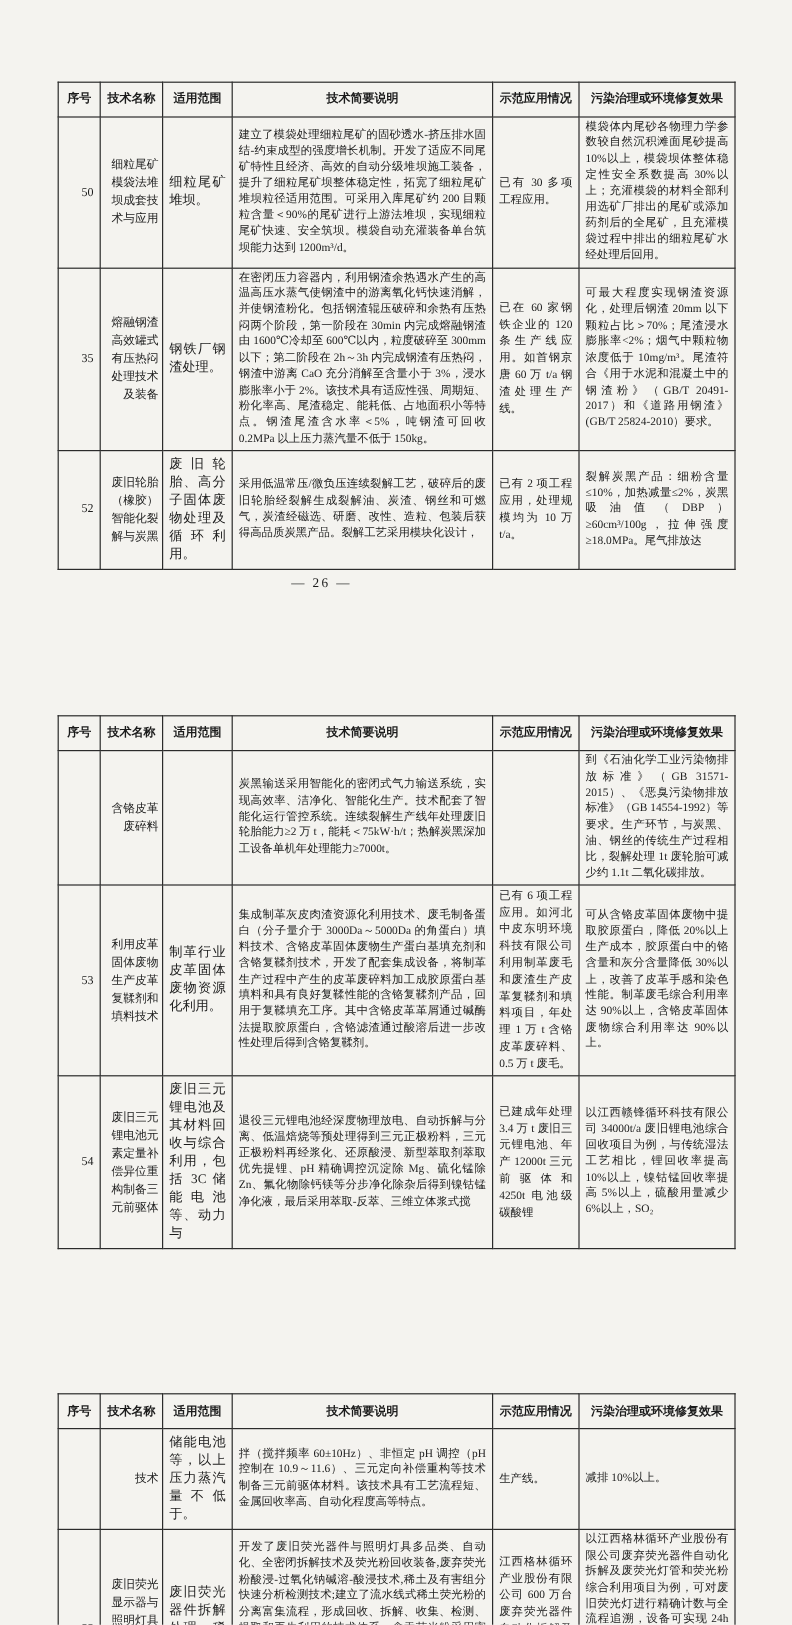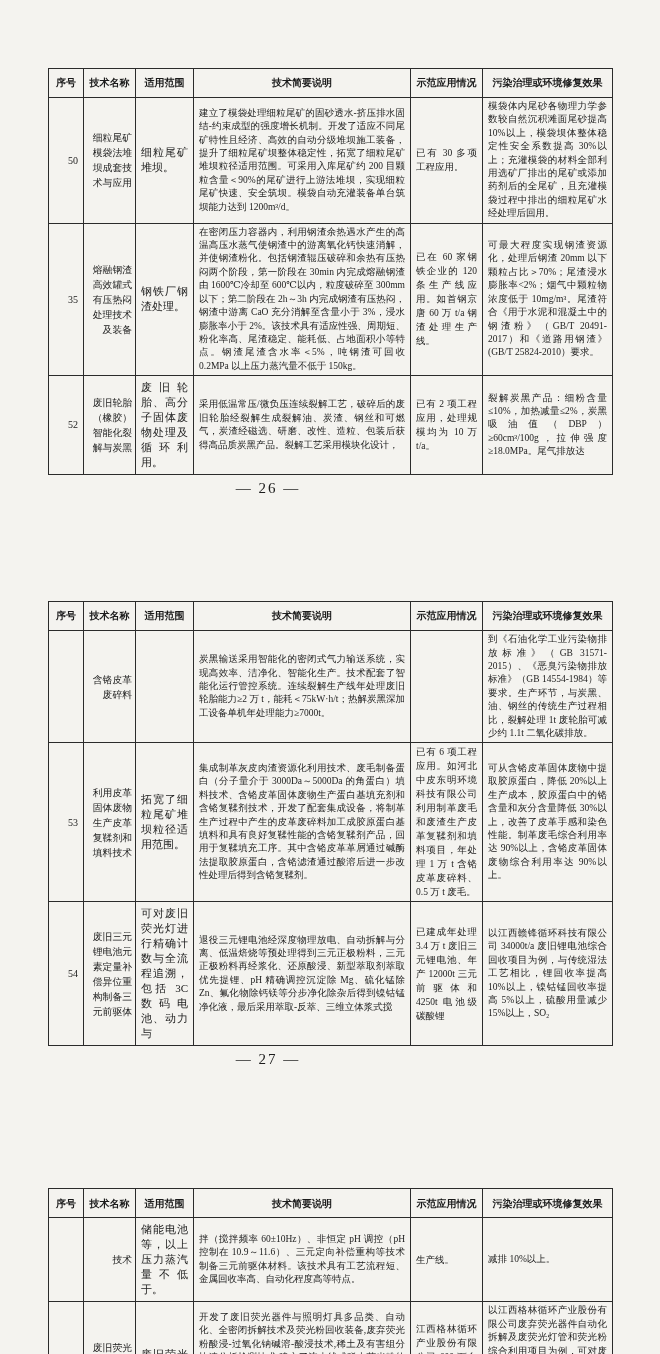--- a/index.html
+++ b/index.html
@@ -37,21 +37,21 @@
   td.c-no{text-align:right;font-size:10px;}
   td.c-name{text-align:right;font-size:9.8px;line-height:15px;padding:4px 3px;}
   td.c-scope{text-align:justify;text-justify:inter-ideograph;font-size:11px;line-height:15px;padding:4px 5px;}
   td.c-desc,td.c-demo,td.c-effect{text-align:justify;text-justify:inter-ideograph;}
   td.c-demo{line-height:14px;}
   tr.h-r50{height:104px;} tr.h-r51{height:130px;} tr.h-r52{height:60px;}
   tr.h-r52c{height:85px;} tr.h-r53{height:123px;} tr.h-r54{height:92px;}
   tr.h-r54c{height:74px;} tr.h-r55{height:142px;}
   .page-num{
     width:536px;text-align:center;
-    font-size:15px;letter-spacing:2px;
+    font-size:11px;letter-spacing:2px;
     margin-top:5px;
   }
   .t1{padding-top:68px;}
   .t2{margin-top:104px;}
   .t3{margin-top:120px;}
 </style>
 </head>
 <body>
 
 <div class="sheet">
@@ -126,41 +126,40 @@
           <th>污染治理或环境修复效果</th>
         </tr>
       </thead>
       <tbody>
         <tr class="h-r52c">
           <td class="c-no"></td>
           <td class="c-name">含铬皮革废碎料</td>
           <td class="c-scope"></td>
           <td class="c-desc">炭黑输送采用智能化的密闭式气力输送系统，实现高效率、洁净化、智能化生产。技术配套了智能化运行管控系统。连续裂解生产线年处理废旧轮胎能力≥2 万 t，能耗＜75kW·h/t；热解炭黑深加工设备单机年处理能力≥7000t。</td>
           <td class="c-demo"></td>
-          <td class="c-effect">到《石油化学工业污染物排放标准》（GB 31571-2015）、《恶臭污染物排放标准》（GB 14554-1984）等要求。生产环节，与炭黑、油、钢丝的传统生产过程相比，裂解处理 1t 废轮胎可减少约 1.1t 二氧化碳排放。</td>
+          <td class="c-effect">到《石油化学工业污染物排放标准》（GB 31571-2015）、《恶臭污染物排放标准》（GB 14554-1992）等要求。生产环节，与炭黑、油、钢丝的传统生产过程相比，裂解处理 1t 废轮胎可减少约 1.1t 二氧化碳排放。</td>
         </tr>
         <tr class="h-r53">
           <td class="c-no">53</td>
           <td class="c-name">利用皮革固体废物生产皮革复鞣剂和填料技术</td>
-          <td class="c-scope">拓宽了细粒尾矿堆坝粒径适用范围。</td>
+          <td class="c-scope">制革行业皮革固体废物资源化利用。</td>
           <td class="c-desc">集成制革灰皮肉渣资源化利用技术、废毛制备蛋白（分子量介于 3000Da～5000Da 的角蛋白）填料技术、含铬皮革固体废物生产蛋白基填充剂和含铬复鞣剂技术，开发了配套集成设备，将制革生产过程中产生的皮革废碎料加工成胶原蛋白基填料和具有良好复鞣性能的含铬复鞣剂产品，回用于复鞣填充工序。其中含铬皮革革屑通过碱酶法提取胶原蛋白，含铬滤渣通过酸溶后进一步改性处理后得到含铬复鞣剂。</td>
           <td class="c-demo">已有 6 项工程应用。如河北中皮东明环境科技有限公司利用制革废毛和废渣生产皮革复鞣剂和填料项目，年处理 1 万 t 含铬皮革废碎料、0.5 万 t 废毛。</td>
           <td class="c-effect">可从含铬皮革固体废物中提取胶原蛋白，降低 20%以上生产成本，胶原蛋白中的铬含量和灰分含量降低 30%以上，改善了皮革手感和染色性能。制革废毛综合利用率达 90%以上，含铬皮革固体废物综合利用率达 90%以上。</td>
         </tr>
         <tr class="h-r54">
           <td class="c-no">54</td>
           <td class="c-name">废旧三元锂电池元素定量补偿异位重构制备三元前驱体</td>
-          <td class="c-scope">可对废旧荧光灯进行精确计数与全流程追溯，包括 3C 数码电池、动力与</td>
+          <td class="c-scope">废旧三元锂电池及其材料回收与综合利用，包括 3C 储能电池等、动力与</td>
           <td class="c-desc">退役三元锂电池经深度物理放电、自动拆解与分离、低温焙烧等预处理得到三元正极粉料，三元正极粉料再经浆化、还原酸浸、新型萃取剂萃取优先提锂、pH 精确调控沉淀除 Mg、硫化锰除 Zn、氟化物除钙镁等分步净化除杂后得到镍钴锰净化液，最后采用萃取-反萃、三维立体浆式搅</td>
           <td class="c-demo">已建成年处理 3.4 万 t 废旧三元锂电池、年产 12000t 三元前驱体和 4250t 电池级碳酸锂</td>
-          <td class="c-effect">以江西赣锋循环科技有限公司 34000t/a 废旧锂电池综合回收项目为例，与传统湿法工艺相比，锂回收率提高 10%以上，镍钴锰回收率提高 5%以上，硫酸用量减少 15%以上，SO₂</td>
+          <td class="c-effect">以江西赣锋循环科技有限公司 34000t/a 废旧锂电池综合回收项目为例，与传统湿法工艺相比，锂回收率提高 10%以上，镍钴锰回收率提高 5%以上，硫酸用量减少 6%以上，SO₂</td>
         </tr>
       </tbody>
     </table>
-    <div class="page-num">— 27 —</div>
   </div>
 
   <div class="t3">
     <table class="doc-table">
       <colgroup>
         <col style="width:35px">
           <col style="width:52px">
           <col style="width:58px">
         <col style="width:217px">
           <col style="width:72px">

